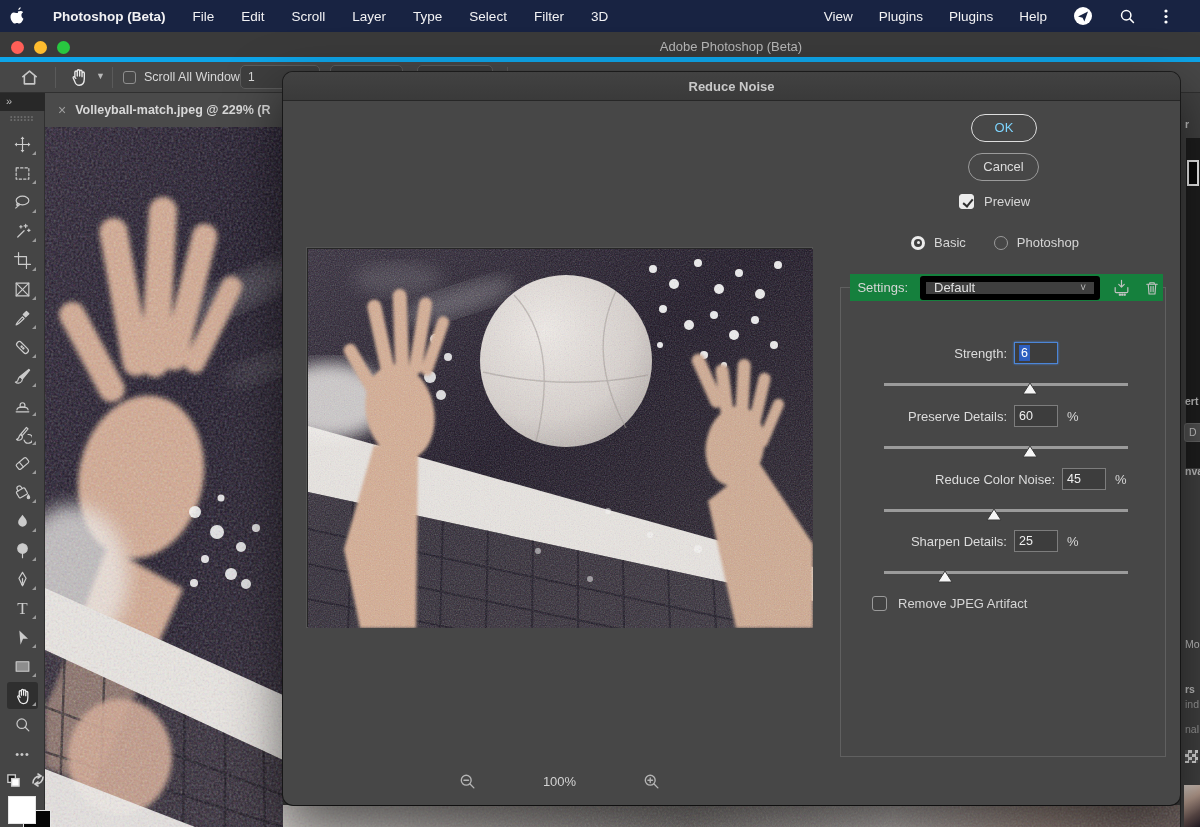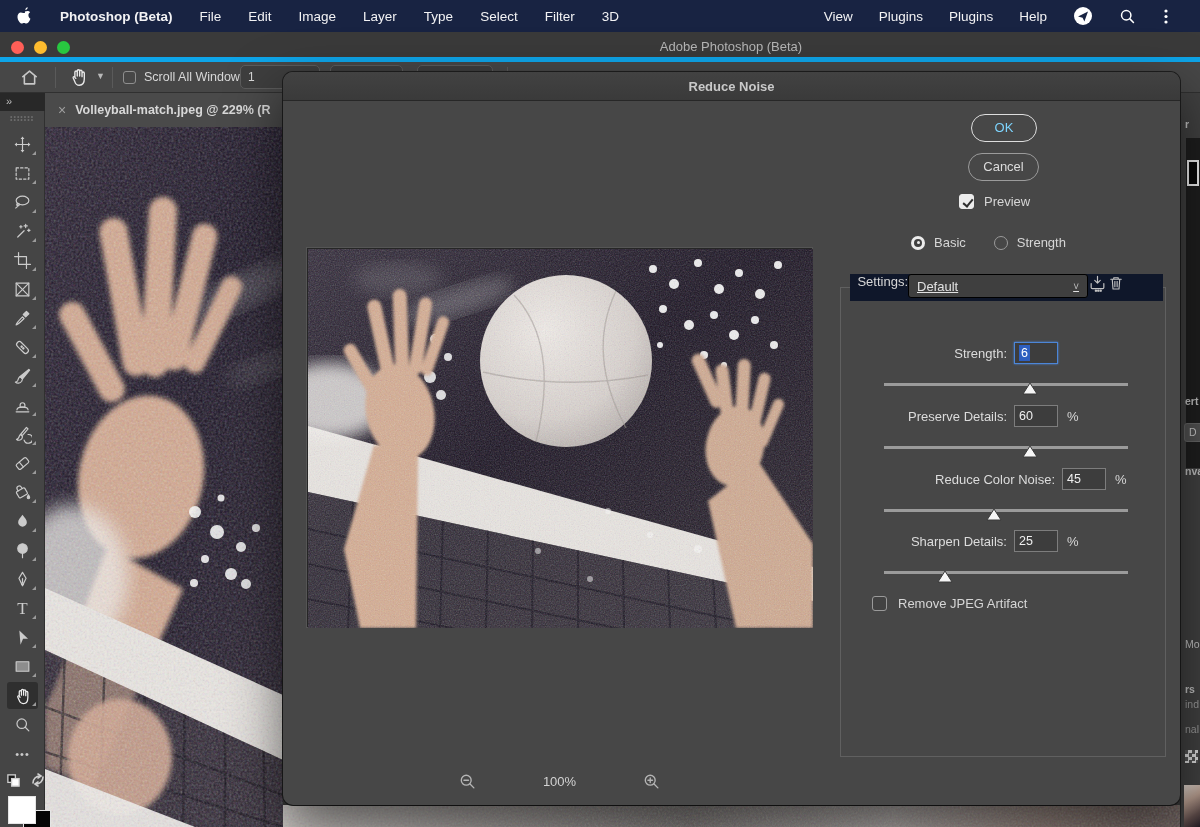--- a/index.html
+++ b/index.html
@@ -2,21 +2,21 @@
 <html><head>
 <meta charset="utf-8">
 <style>
   html,body{margin:0;padding:0;background:#222;}
   *{box-sizing:border-box;font-family:"Liberation Sans",sans-serif;}
   #screen{position:relative;width:1200px;height:827px;overflow:hidden;background:#3a3a3a;}
   .abs{position:absolute;}
 
   
   #menubar{position:absolute;left:0;top:0;width:1200px;height:32px;background:#182342;display:flex;align-items:center;color:#f2f2f4;font-size:13.5px;}
-  #menubar .left{display:flex;align-items:center;gap:27px;padding-left:16px;}
+  #menubar .left{display:flex;align-items:center;gap:27px;padding-left:9px;}
   #menubar .right{margin-left:auto;display:flex;align-items:center;gap:26px;padding-right:30px;}
   #menubar .mitem{white-space:nowrap;}
   #menubar .appname{font-weight:bold;}
   .icon16 svg{display:block;}
 
   
   #titlebar{position:absolute;left:0;top:32px;width:1200px;height:30px;background:#3a3a3a;border-bottom:5px solid #0ea5e9;}
   .tlight{position:absolute;top:9px;width:13px;height:13px;border-radius:50%;}
   #win-title{position:absolute;left:0;top:7px;width:1462px;text-align:center;color:#b6b6b6;font-size:13px;}
 
@@ -69,22 +69,22 @@
   .cb2{width:15px;height:15px;border-radius:3px;display:inline-block;position:relative;}
   .cb2.on{background:#ececec;border:1px solid #ececec;}
   .cb2.on::after{content:"";position:absolute;left:4.5px;top:1.5px;width:4px;height:8px;border:solid #2e2e2e;border-width:0 2px 2px 0;transform:rotate(40deg);}
   .cb2.off{background:#424242;border:1px solid #9a9a9a;}
   .radio{width:14px;height:14px;border-radius:50%;display:inline-block;position:relative;}
   .radio.on{background:#ececec;}
   .radio.on::after{content:"";position:absolute;left:3px;top:3px;width:8px;height:8px;border-radius:50%;background:#3f3f3f;}
   .radio.on::before{content:"";position:absolute;left:5.5px;top:5.5px;width:3px;height:3px;border-radius:50%;background:#ececec;z-index:2;}
   .radio.off{border:1.5px solid #9a9a9a;background:transparent;}
   #groupbox{position:absolute;left:557px;top:215px;width:326px;height:470px;border:1px solid #606060;}
-  #settings-row{position:absolute;left:567px;top:202px;width:313px;height:27px;background:#0f172a;display:flex;align-items:flex-start;gap:0;z-index:2;}
-  #settings-dd{width:180px;height:24px;background:#3f3f3f;border:1px solid #000000;border-radius:3px;display:flex;align-items:center;padding:0 8px;color:#e2e2e2;text-decoration:underline;}
+  #settings-row{position:absolute;left:567px;top:202px;width:313px;height:27px;background:#15803d;display:flex;align-items:center;gap:12px;z-index:2;}
+  #settings-dd{width:180px;height:24px;background:#3f3f3f;border:6px solid #000000;border-radius:3px;display:flex;align-items:center;padding:0 8px;color:#e2e2e2;}
   #settings-dd .chev{margin-left:auto;color:#bdbdbd;font-size:10px;}
   .dd-icon svg{stroke:#c3c3c3;fill:none;stroke-width:1.5;stroke-linecap:round;stroke-linejoin:round;display:block;}
   .param-label{width:174px;text-align:right;padding-right:7px;color:#dcdcdc;}
   .val-input{width:44px;height:22px;background:#3d3d3d;border:1px solid #7d7d7d;color:#efefef;font-size:12.5px;display:flex;align-items:center;padding-left:4px;}
   .val-input.focus{border:1.5px solid #4c86d8;box-shadow:0 0 2px #4c86d8;}
   .val-input.focus .selval{background:#2e5fc0;color:#fff;padding:1px 2px;}
   .unit{margin-left:9px;}
   .slider{position:absolute;left:601px;width:244px;height:18px;}
   .slider .track{position:absolute;left:0;top:7px;width:244px;height:2.5px;background:#9b9b9b;}
   .slider .thumb{position:absolute;top:6px;width:16px;height:13px;}
@@ -193,21 +193,21 @@
   <div id="menubar">
     <div class="left">
       <span class="icon16">
           <svg width="17" height="20" viewBox="0 0 24 28">
             <path fill="#ffffff" d="M16.5 1.5c.2 1.8-1.3 3.9-3.2 4C13 3.7 14.7 1.7 16.5 1.5zM12.6 7.6c1.1 0 2.4-.8 4-.7 1.3.1 2.5.7 3.3 1.8-1.9 1.2-2.6 2.9-2.3 4.9.2 2.1 1.3 3.5 2.8 4.3-.7 1.9-1.7 3.7-3 5.1-.9 1-1.9 1.7-3.1 1.7-1.1 0-1.6-.7-3-.7s-2 .7-3.1.7c-1.2 0-2.2-.8-3.1-1.8C2.9 20.5 1.7 17 2.2 13.8c.4-2.7 2.2-4.8 4.6-4.9 1.3 0 2.3.8 3.3.8.9 0 1.6-.1 2.5-.1z"></path>
           </svg>
         </span>
       <span class="mitem appname">Photoshop (Beta)</span>
       <span class="mitem">File</span>
       <span class="mitem">Edit</span>
-      <span class="mitem">Image</span>
+      <span class="mitem">Scroll</span>
       <span class="mitem">Layer</span>
       <span class="mitem">Type</span>
       <span class="mitem">Select</span>
       <span class="mitem">Filter</span>
       <span class="mitem">3D</span>
     </div>
     <div class="right">
       <span class="mitem">View</span>
       <span class="mitem">Plugins</span>
       <span class="mitem">Plugins</span>
@@ -452,21 +452,21 @@
 
     <div class="dlgrow" style="left:676px;top:122px;gap:10px;">
       <span class="cb2 on"></span>
       <span>Preview</span>
     </div>
 
     <div class="dlgrow" style="left:628px;top:163px;gap:9px;">
       <span class="radio on"></span>
       <span>Basic</span>
       <span class="radio off" style="margin-left:19px;"></span>
-      <span>Strength</span>
+      <span>Photoshop</span>
     </div>
 
     <div id="groupbox"></div>
 
     <div id="settings-row">
       <span style="width:58px;text-align:right;">Settings:</span>
       <span id="settings-dd">
         <span>Default</span>
         <span class="chev">˅</span>
       </span>

